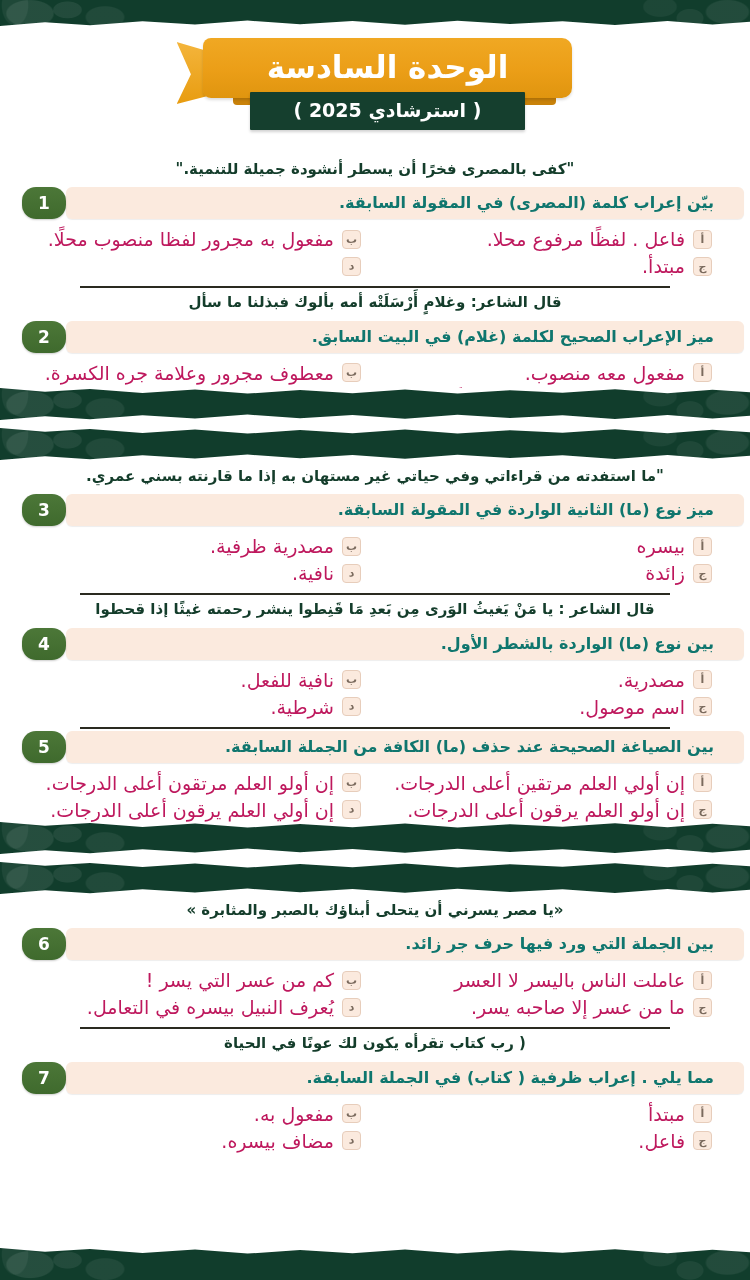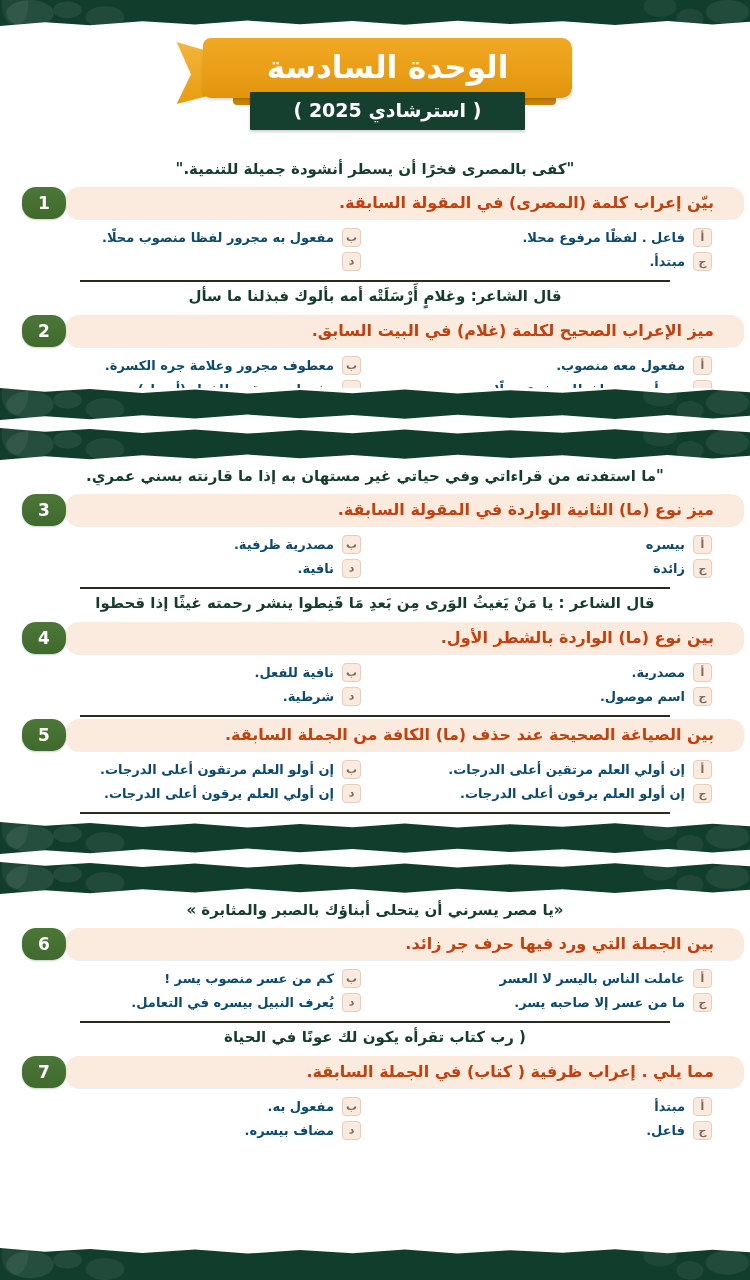--- a/index.html
+++ b/index.html
@@ -162,24 +162,24 @@
     display: flex;
     align-items: center;
     justify-content: center;
     box-shadow: 0 1px 2px rgba(0,0,0,.2);
     z-index: 2;
     position: relative;
   }
   .qtext {
     flex: 1 1 auto;
     background: #fbeade;
-    border-radius: 13px;
+    border-radius: 6px;
     margin-right: -16px;
     padding: 6px 30px 7px 18px;
-    color: #c2410c;
+    color: #0f766e;
     font-size: 16px;
     font-weight: 600;
     display: flex;
     align-items: center;
     box-shadow: 0 1px 1px rgba(0,0,0,.07);
   }
 
   .options {
     display: grid;
     grid-template-columns: 1fr 1fr;
@@ -202,23 +202,23 @@
     border-radius: 4px;
     color: #7a6a5d;
     font-size: 11px;
     font-weight: bold;
     display: flex;
     align-items: center;
     justify-content: center;
     line-height: 1;
   }
   .opt-text {
-    color: #0c4a6e;
-    font-size: 13px;
-    font-weight: bold;
+    color: #be185d;
+    font-size: 19px;
+    font-weight: normal;
     white-space: nowrap;
   }
 
   .divider {
     height: 0;
     border-top: 2px solid #2a2a20;
     margin: 1px 58px 0 58px;
   }
 </style>
 </head>
@@ -404,21 +404,21 @@
         <div class="qtext">بين الجملة التي ورد فيها حرف جر زائد.</div>
         <div class="qnum">6</div>
       </div>
       <div class="options">
         <div class="opt">
           <span class="opt-key">أ</span>
           <span class="opt-text">عاملت الناس باليسر لا العسر</span>
         </div>
         <div class="opt">
           <span class="opt-key">ب</span>
-          <span class="opt-text">كم من عسر منصوب يسر !</span>
+          <span class="opt-text">كم من عسر التي يسر !</span>
         </div>
         <div class="opt">
           <span class="opt-key">ج</span>
           <span class="opt-text">ما من عسر إلا صاحبه يسر.</span>
         </div>
         <div class="opt">
           <span class="opt-key">د</span>
           <span class="opt-text">يُعرف النبيل بيسره في التعامل.</span>
         </div>
       </div>

